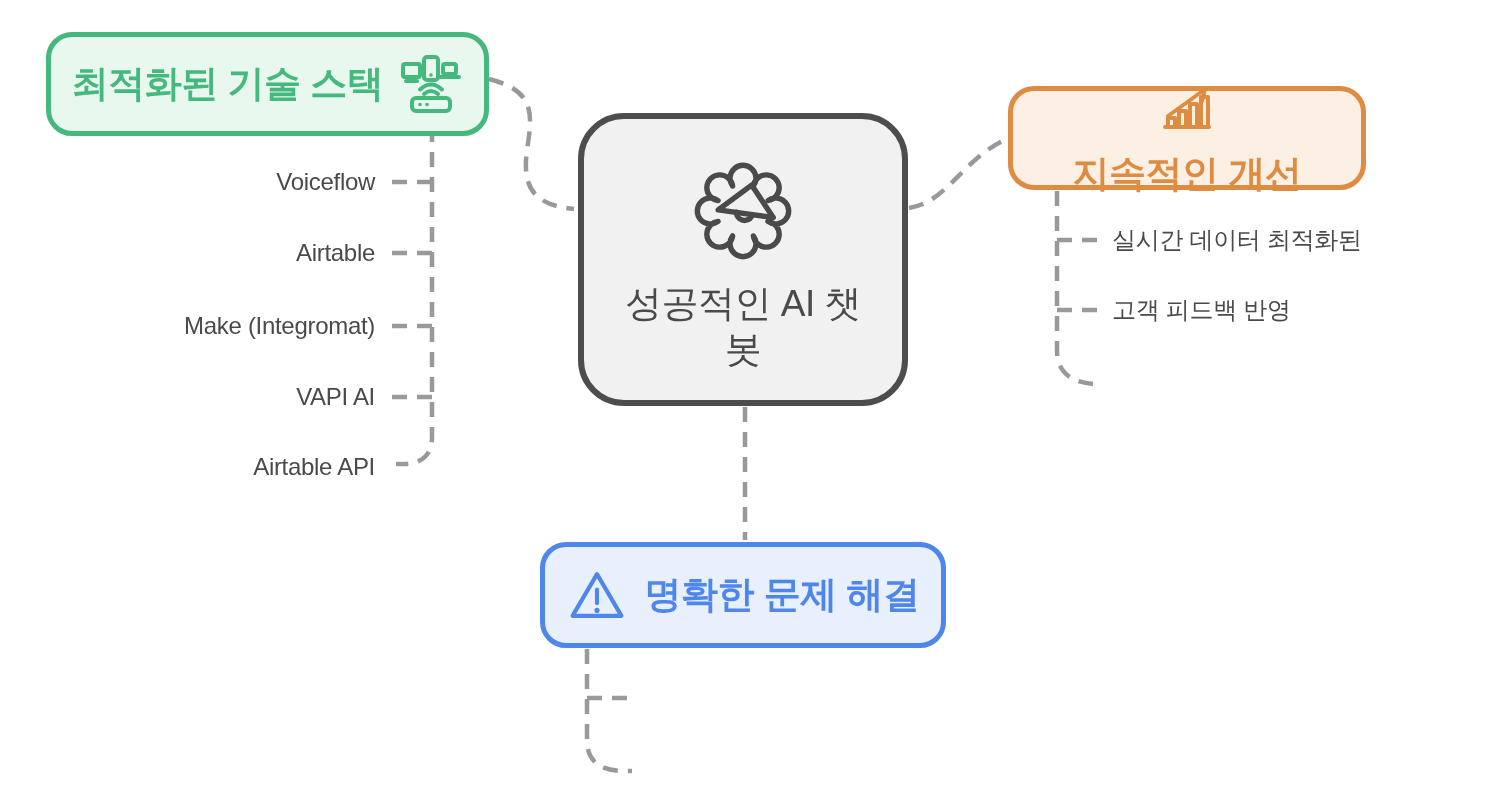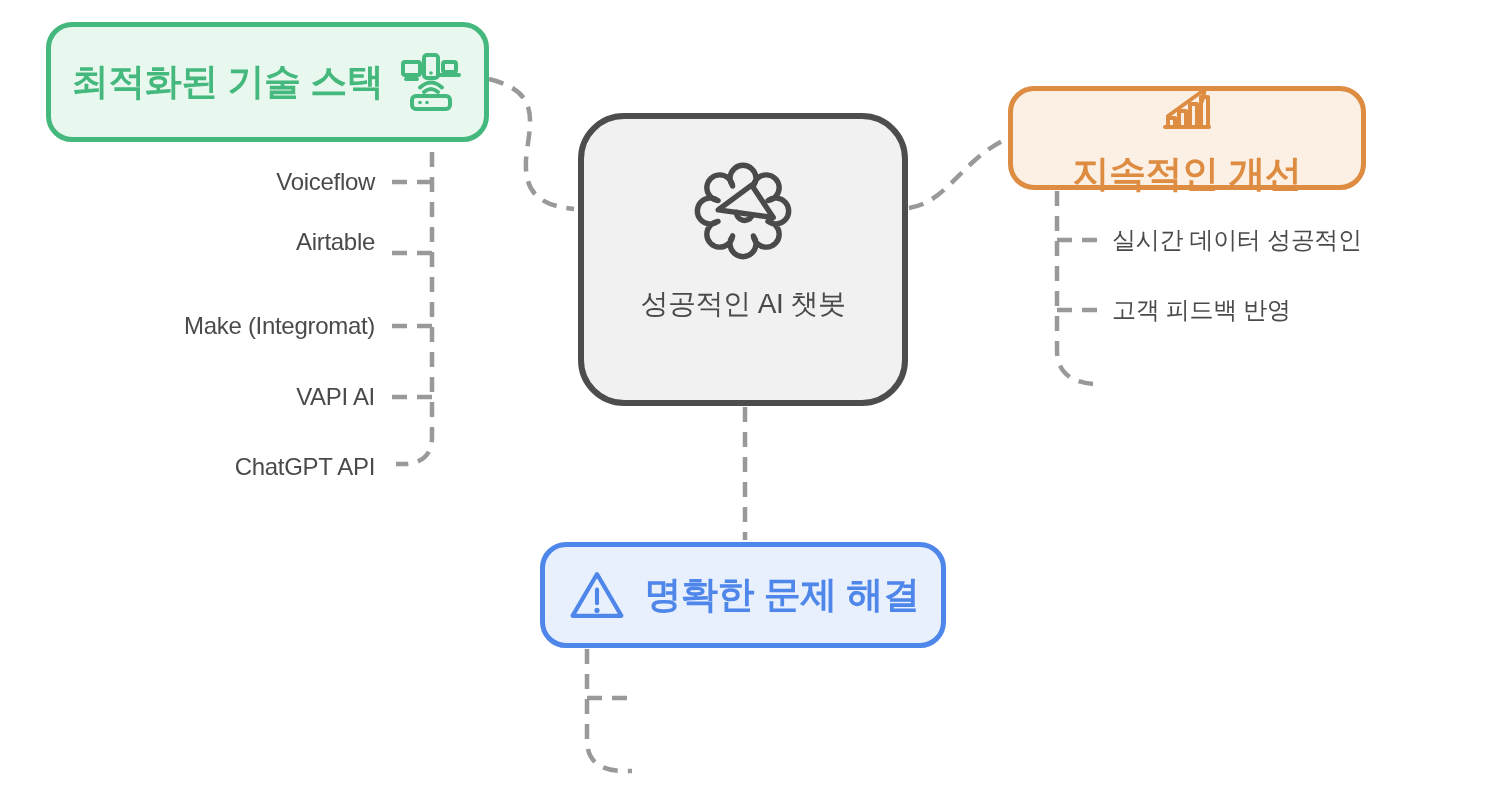--- a/index.html
+++ b/index.html
@@ -13,31 +13,31 @@
   *{margin:0;padding:0;box-sizing:border-box;}
   body{font-family:"Liberation Sans","DejaVu Sans",sans-serif;background:var(--background);}
   .canvas{position:relative;width:1512px;height:796px;background:var(--background);overflow:hidden;}
   .connectors{position:absolute;left:0;top:0;width:1512px;height:796px;pointer-events:none;}
   .dash{fill:none;stroke:var(--connector-gray);stroke-width:4.5;stroke-dasharray:15 10;stroke-linecap:butt;}
 
   .node{position:absolute;display:flex;align-items:center;justify-content:center;}
   .pill{border-radius:26px;border:5px solid;gap:16px;padding:0 24px;}
   .pill .label{font-size:37px;font-weight:700;letter-spacing:-0.5px;white-space:nowrap;}
 
-  .node-tech{left:46px;top:22px;width:443px;height:120px;
+  .node-tech{left:46px;top:32px;width:443px;height:104px;
     background:var(--green-fill);border-color:var(--green-accent);color:var(--green-accent);}
   .node-improve{left:1008px;top:86px;width:358px;height:104px;
     background:var(--orange-fill);border-color:var(--orange-accent);color:var(--orange-accent);flex-direction:column;}
   .node-problem{left:540px;top:542px;width:406px;height:106px;
     background:var(--blue-fill);border-color:var(--blue-accent);color:var(--blue-accent);}
 
   .node-center{left:578px;top:113px;width:330px;height:293px;border-radius:46px;
     border:6px solid var(--gray-border);background:var(--gray-fill);
     flex-direction:column;justify-content:flex-start;padding-top:38px;gap:16px;color:var(--text-gray);}
-  .node-center .label{font-size:28px;font-weight:500;text-align:center;width:266px;line-height:46px;letter-spacing:-0.5px;}
+  .node-center .label{font-size:37px;font-weight:500;text-align:center;width:266px;line-height:46px;letter-spacing:-0.5px;}
 
   .leaf{position:absolute;font-size:24px;font-weight:500;color:var(--text-gray);
     letter-spacing:-0.3px;white-space:nowrap;line-height:40px;}
   .leaf.left{text-align:right;right:1137px;}
   .leaf.right{left:1112px;}
 
   .icon{flex:0 0 auto;}
 </style>
 </head>
 <body>
@@ -84,41 +84,41 @@
         <path d="M21 37.5 q11 -10 22 0"></path>
         <rect x="13" y="46" width="38" height="13" rx="4"></rect>
       </g>
       <circle cx="32" cy="23" r="1.8" fill="#45B87D"></circle>
       <circle cx="21" cy="52.5" r="1.8" fill="#45B87D"></circle>
       <circle cx="28" cy="52.5" r="1.8" fill="#45B87D"></circle>
     </svg>
   </div>
 
   <div class="leaf left" style="top:162px">Voiceflow</div>
-  <div class="leaf left" style="top:222px">Airtable</div>
+  <div class="leaf left" style="top:233px">Airtable</div>
   <div class="leaf left" style="top:306px">Make (Integromat)</div>
   <div class="leaf left" style="top:377px">VAPI AI</div>
-  <div class="leaf left" style="top:447px">ChatGPT API</div>
+  <div class="leaf left" style="top:447px">Airtable API</div>
 
   <div class="node pill node-improve">
     <svg class="icon" width="56" height="56" viewBox="0 0 56 56">
       <g fill="none" stroke="#DD8C42" stroke-width="4" stroke-linecap="round" stroke-linejoin="round">
         <path d="M9 39 L45 13"></path>
         <path d="M34 11 L46 12 L43 24"></path>
         <rect x="9" y="41" width="7" height="9"></rect>
         <rect x="20" y="34" width="7" height="16"></rect>
         <rect x="31" y="27" width="7" height="23"></rect>
         <rect x="42" y="20" width="7" height="30"></rect>
         <path d="M6 50 H50"></path>
       </g>
     </svg>
     <span class="label">지속적인 개선</span>
   </div>
 
-  <div class="leaf right" style="top:220px">실시간 데이터 성공적인</div>
+  <div class="leaf right" style="top:220px">실시간 데이터 최적화된</div>
   <div class="leaf right" style="top:290px">고객 피드백 반영</div>
 
   <div class="node pill node-problem">
     <svg class="icon" width="62" height="58" viewBox="0 0 64 64">
       <g fill="none" stroke="#4E86EA" stroke-width="4.5" stroke-linecap="round" stroke-linejoin="round">
         <path d="M32 9 L59 55 H5 Z"></path>
         <path d="M32 26 V41"></path>
       </g>
       <circle cx="32" cy="49" r="2.8" fill="#4E86EA"></circle>
     </svg>

